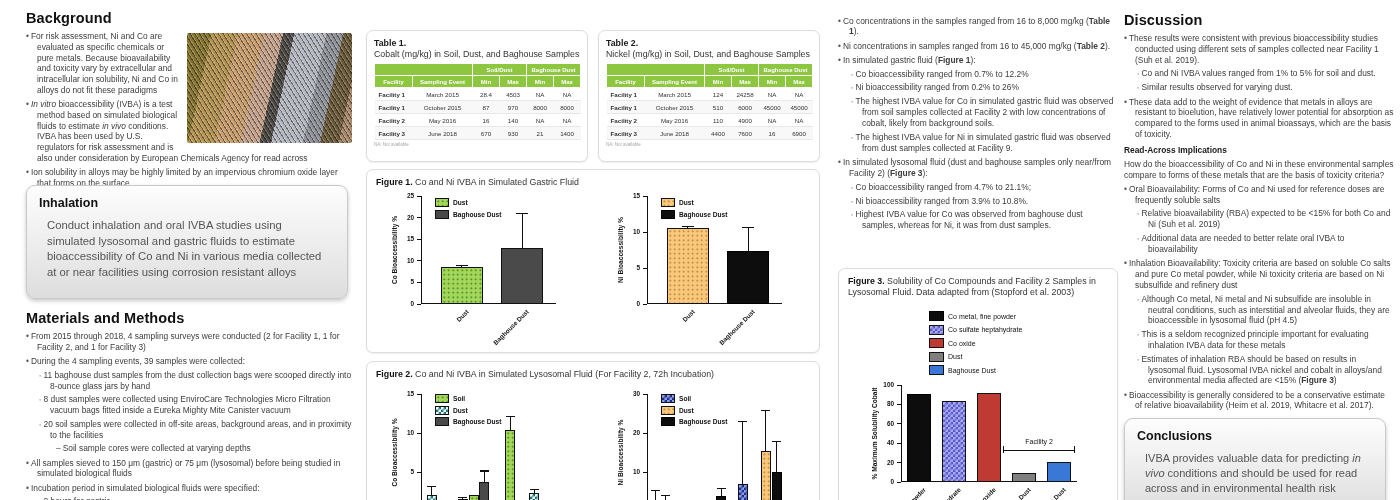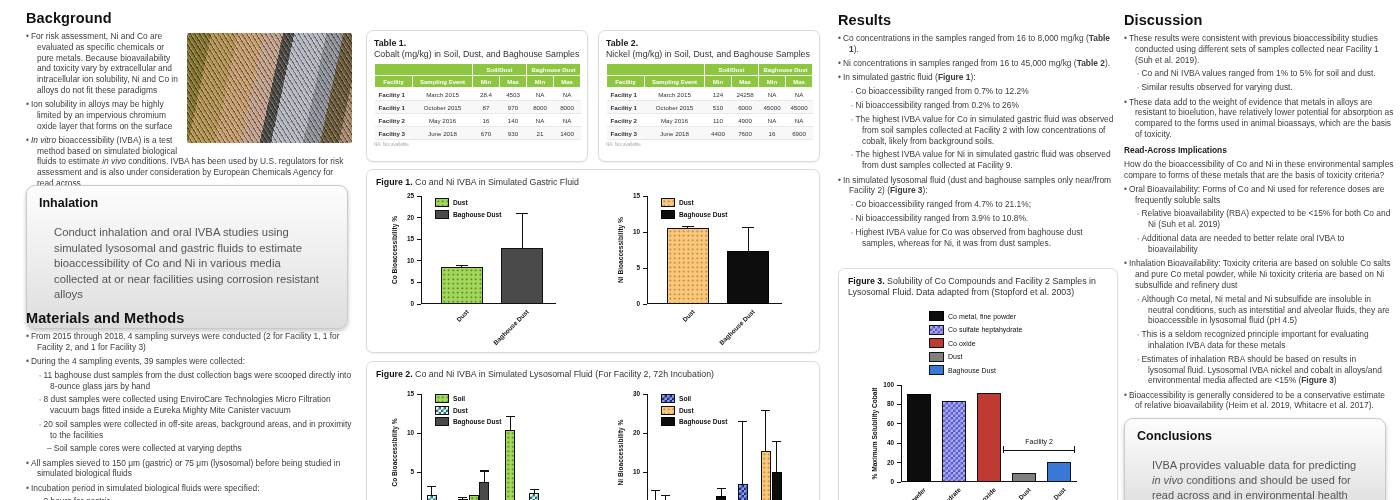--- a/index.html
+++ b/index.html
@@ -4,31 +4,31 @@
 <style>
   html,body{margin:0;padding:0}
   body{width:1400px;height:500px;overflow:hidden;background:#fff;position:relative;
        font-family:"Liberation Sans","DejaVu Sans",sans-serif;color:#333}
   .col{position:absolute}
   h2.sec{font-size:14.5px;font-weight:700;color:#111;margin:0 0 5px 0;letter-spacing:.1px}
   
   .list{position:relative}
   .li{font-size:8.4px;line-height:1.28;color:#3c3c3c;padding-left:11px;text-indent:-11px;margin-top:3.5px}
   .li.l1{margin-left:13px;margin-top:3px}
-  .li.l2{margin-left:21px;margin-top:2.5px}
+  .li.l2{margin-left:30px;margin-top:2.5px}
   .li .mk{margin-right:2px;color:#555}
   .li.l1 .mk{font-size:7px;color:#777}
   .li.hd{font-weight:700;padding-left:0;text-indent:0;margin-top:5px;color:#1a1a1a}
   .li.pp{padding-left:0;text-indent:0}
   
   .graybox{position:absolute;border:1px solid #c9c9c9;border-radius:9px;
            background:linear-gradient(#fdfdfd,#ececec 55%,#dddddd);
            box-shadow:0 2px 4px rgba(0,0,0,.22);padding:10px 12px;box-sizing:border-box}
   .graybox h3{margin:0 0 5px;font-size:12.5px;color:#111}
-  .graybox p{margin:15px;font-size:11.3px;line-height:1.38;color:#555}
+  .graybox p{margin:8px;font-size:11.3px;line-height:1.38;color:#555}
   
   .card{position:absolute;background:#fff;border:1px solid #dcdcdc;border-radius:7px;
         box-shadow:0 1px 2px rgba(0,0,0,.07);box-sizing:border-box}
   
   .tcard{padding:7px 7px 2px}
   .tlabel{font-size:8.8px;font-weight:700;color:#1a1a1a}
   .ttitle{font-size:8.8px;color:#333;margin:1px 0 4px}
   table.dt{border-collapse:collapse;width:100%;table-layout:fixed}
   .dt th{background:#8dc63f;color:#fff;font-size:6px;font-weight:700;border:1px solid #fff;
          padding:2.5px 1px;text-align:center}
@@ -92,22 +92,22 @@
 </style>
 </head>
 <body>
 
 <div class="col" style="left:26px;top:10px;width:326px">
   <div style="position:relative">
     <h2 class="sec">Background</h2>
     <div class="photo"></div>
     <div class="list">
         <div class="li l0"><span class="mk">•</span><span>For risk assessment, Ni and Co are evaluated as specific chemicals or pure metals. Because bioavailability and toxicity vary by extracellular and intracellular ion solubility, Ni and Co in alloys do not fit these paradigms</span></div>
+        <div class="li l0"><span class="mk">•</span><span><i>In vitro</i> bioaccessibility (IVBA) is a test method based on simulated biological fluids to estimate <i>in vivo</i> conditions. IVBA has been used by U.S. regulators for risk assessment and is also under consideration by European Chemicals Agency for read across</span></div>
         <div class="li l0"><span class="mk">•</span><span>Ion solubility in alloys may be highly limited by an impervious chromium oxide layer that forms on the surface</span></div>
-        <div class="li l0"><span class="mk">•</span><span><i>In vitro</i> bioaccessibility (IVBA) is a test method based on simulated biological fluids to estimate <i>in vivo</i> conditions. IVBA has been used by U.S. regulators for risk assessment and is also under consideration by European Chemicals Agency for read across</span></div>
       </div>
   </div>
   <div class="graybox" style="left:0;top:175px;width:322px">
     <h3>Inhalation</h3>
     <p>Conduct inhalation and oral IVBA studies using simulated lysosomal and gastric fluids to estimate bioaccessibility of Co and Ni in various media collected at or near facilities using corrosion resistant alloys</p>
   </div>
   <div style="position:absolute;left:0;top:300px;width:326px">
     <h2 class="sec">Materials and Methods</h2>
     <div class="list">
         <div class="li l0"><span class="mk">•</span><span>From 2015 through 2018, 4 sampling surveys were conducted (2 for Facility 1, 1 for Facility 2, and 1 for Facility 3)</span></div>
@@ -404,21 +404,20 @@
         <div class="errc" style="left: 154.3px; top: 21.6px; width: 9px;"></div>
         <div class="bar sw-orange" style="left: 153.8px; top: 62.55px; width: 10px; height: 60.45px;"></div>
         <div class="errl" style="left: 169.1px; top: 52.8px; height: 31.2px;"></div>
         <div class="errc" style="left: 165.1px; top: 52.8px; width: 9px;"></div>
         <div class="bar sw-black" style="left: 164.6px; top: 84px; width: 10px; height: 39px;"></div>
       </div>
   </div>
 </div>
 
 <div class="col" style="left:838px;top:12px;width:280px">
-  <h2 class="sec">Results</h2>
   <div class="list">
       <div class="li l0"><span class="mk">•</span><span>Co concentrations in the samples ranged from 16 to 8,000 mg/kg (<b>Table 1</b>).</span></div>
       <div class="li l0"><span class="mk">•</span><span>Ni concentrations in samples ranged from 16 to 45,000 mg/kg (<b>Table 2</b>).</span></div>
       <div class="li l0"><span class="mk">•</span><span>In simulated gastric fluid (<b>Figure 1</b>):</span></div>
       <div class="li l1"><span class="mk">◦</span><span>Co bioaccessibility ranged from 0.7% to 12.2%</span></div>
       <div class="li l1"><span class="mk">◦</span><span>Ni bioaccessibility ranged from  0.2% to 26%</span></div>
       <div class="li l1"><span class="mk">◦</span><span>The highest IVBA value for Co in simulated gastric fluid was observed from soil samples collected at Facility 2 with low concentrations of cobalt, likely from background soils.</span></div>
       <div class="li l1"><span class="mk">◦</span><span>The highest IVBA value for Ni in simulated gastric fluid was observed from dust samples collected at Facility 9.</span></div>
       <div class="li l0"><span class="mk">•</span><span>In simulated lysosomal fluid (dust and baghouse samples only near/from Facility 2) (<b>Figure 3</b>):</span></div>
       <div class="li l1"><span class="mk">◦</span><span>Co bioaccessibility ranged from 4.7% to 21.1%;</span></div>

